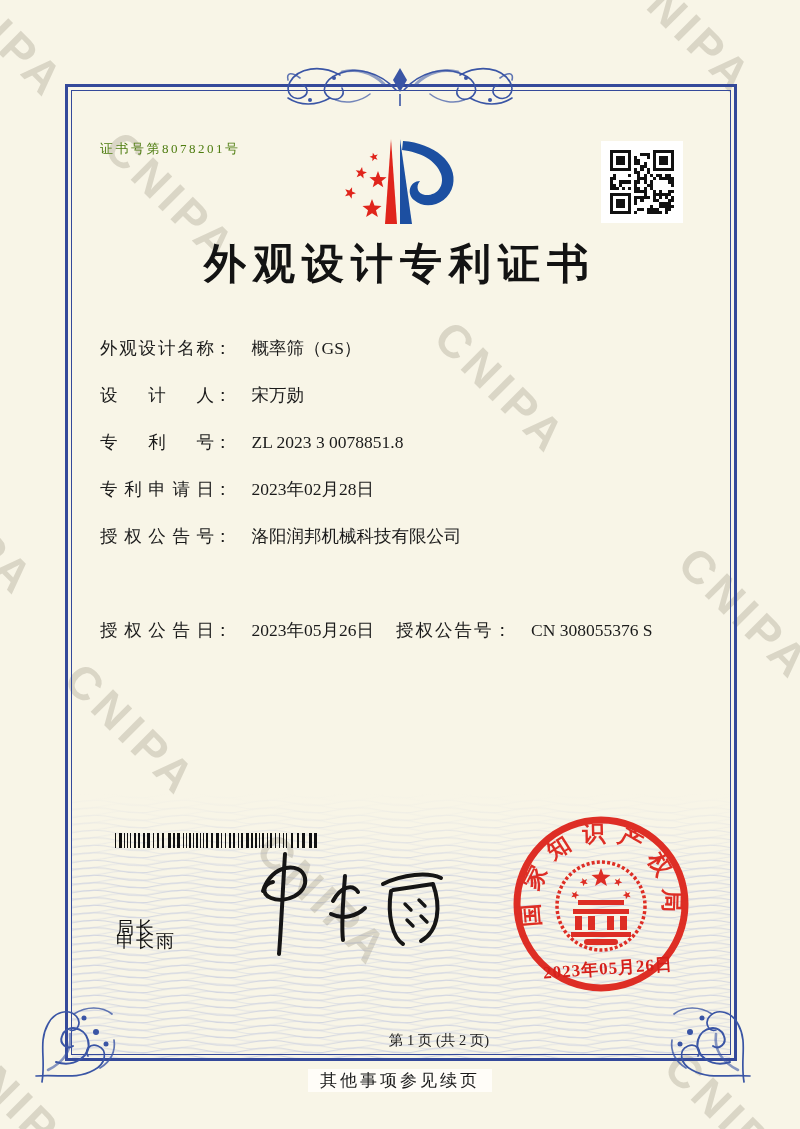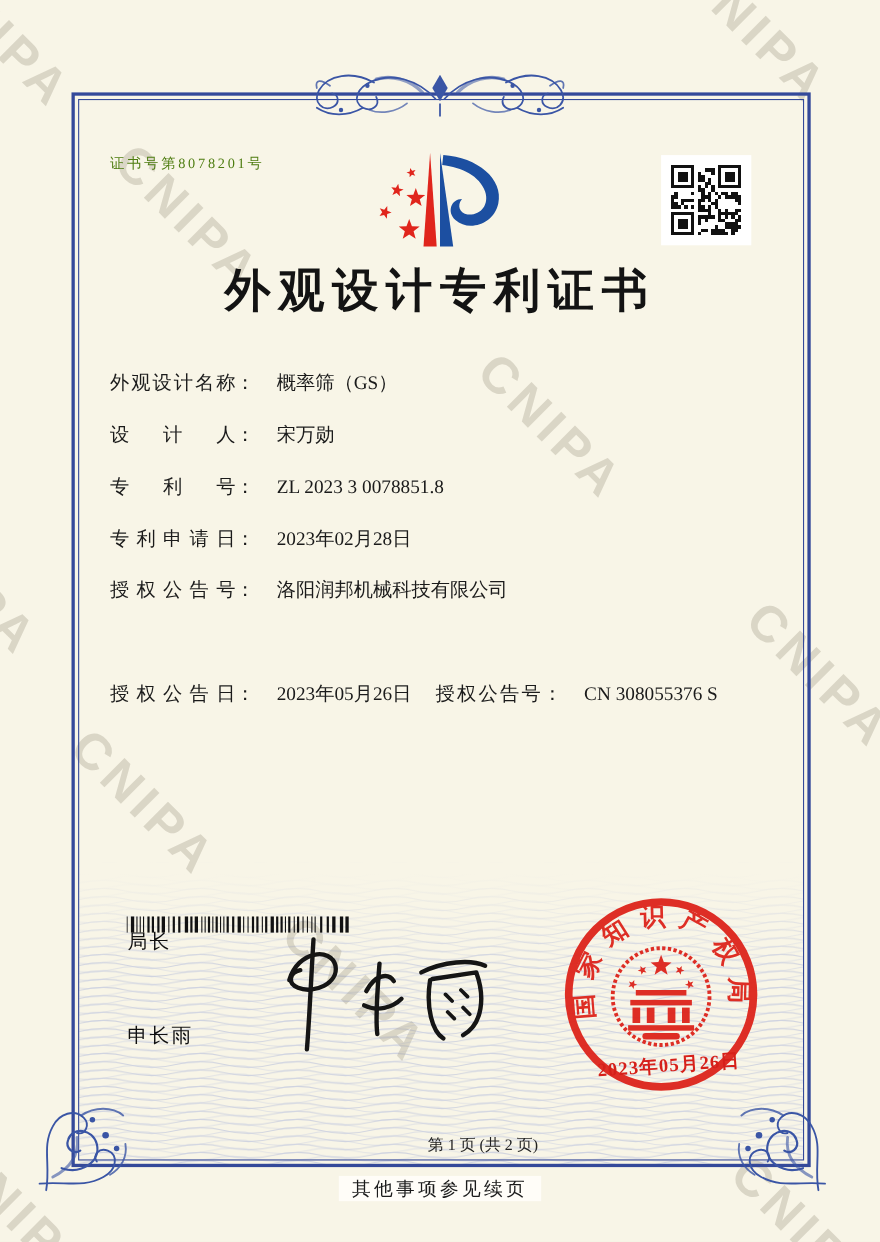--- a/index.html
+++ b/index.html
@@ -41,21 +41,21 @@
   .grant-col2 .field-label { width:auto; letter-spacing:2px; }
   
   .paragraphs { position:absolute; left:99px; top:656px; width:608px;
                 font-size:17px; line-height:27px; text-align:justify; }
   .paragraphs p { margin:0 0 7px 0; text-indent:2em; }
   
   .barcode { position:absolute; left:115px; top:833px; width:203px; height:15px; }
   .director-title, .director-name {
     position:absolute; left:116px; font-family:"Liberation Sans","DejaVu Sans",sans-serif;
     font-size:18px; color:#101010; letter-spacing:2px; }
-  .director-title { top:844px;text-align:right; } .director-name { top:929px; }
+  .director-title { top:916px;text-align:right; } .director-name { top:929px; }
   .signature { position:absolute; left:233px; top:846px; }
   
   .seal { position:absolute; left:506px; top:808px; opacity:.93; }
   .seal-date { position:absolute; left:538px; top:957px; width:140px; text-align:center;
                font-size:17px; font-weight:bold; color:#d6201a; letter-spacing:1px;
                transform:rotate(-4deg); }
   
   .page-info { position:absolute; left:0; top:1031px; width:800px; text-align:center;
                font-size:14.5px; color:#222;margin-left:39px; }
   .continuation { position:absolute; left:0; top:1069px; width:800px; text-align:center; font-size:17px; }

